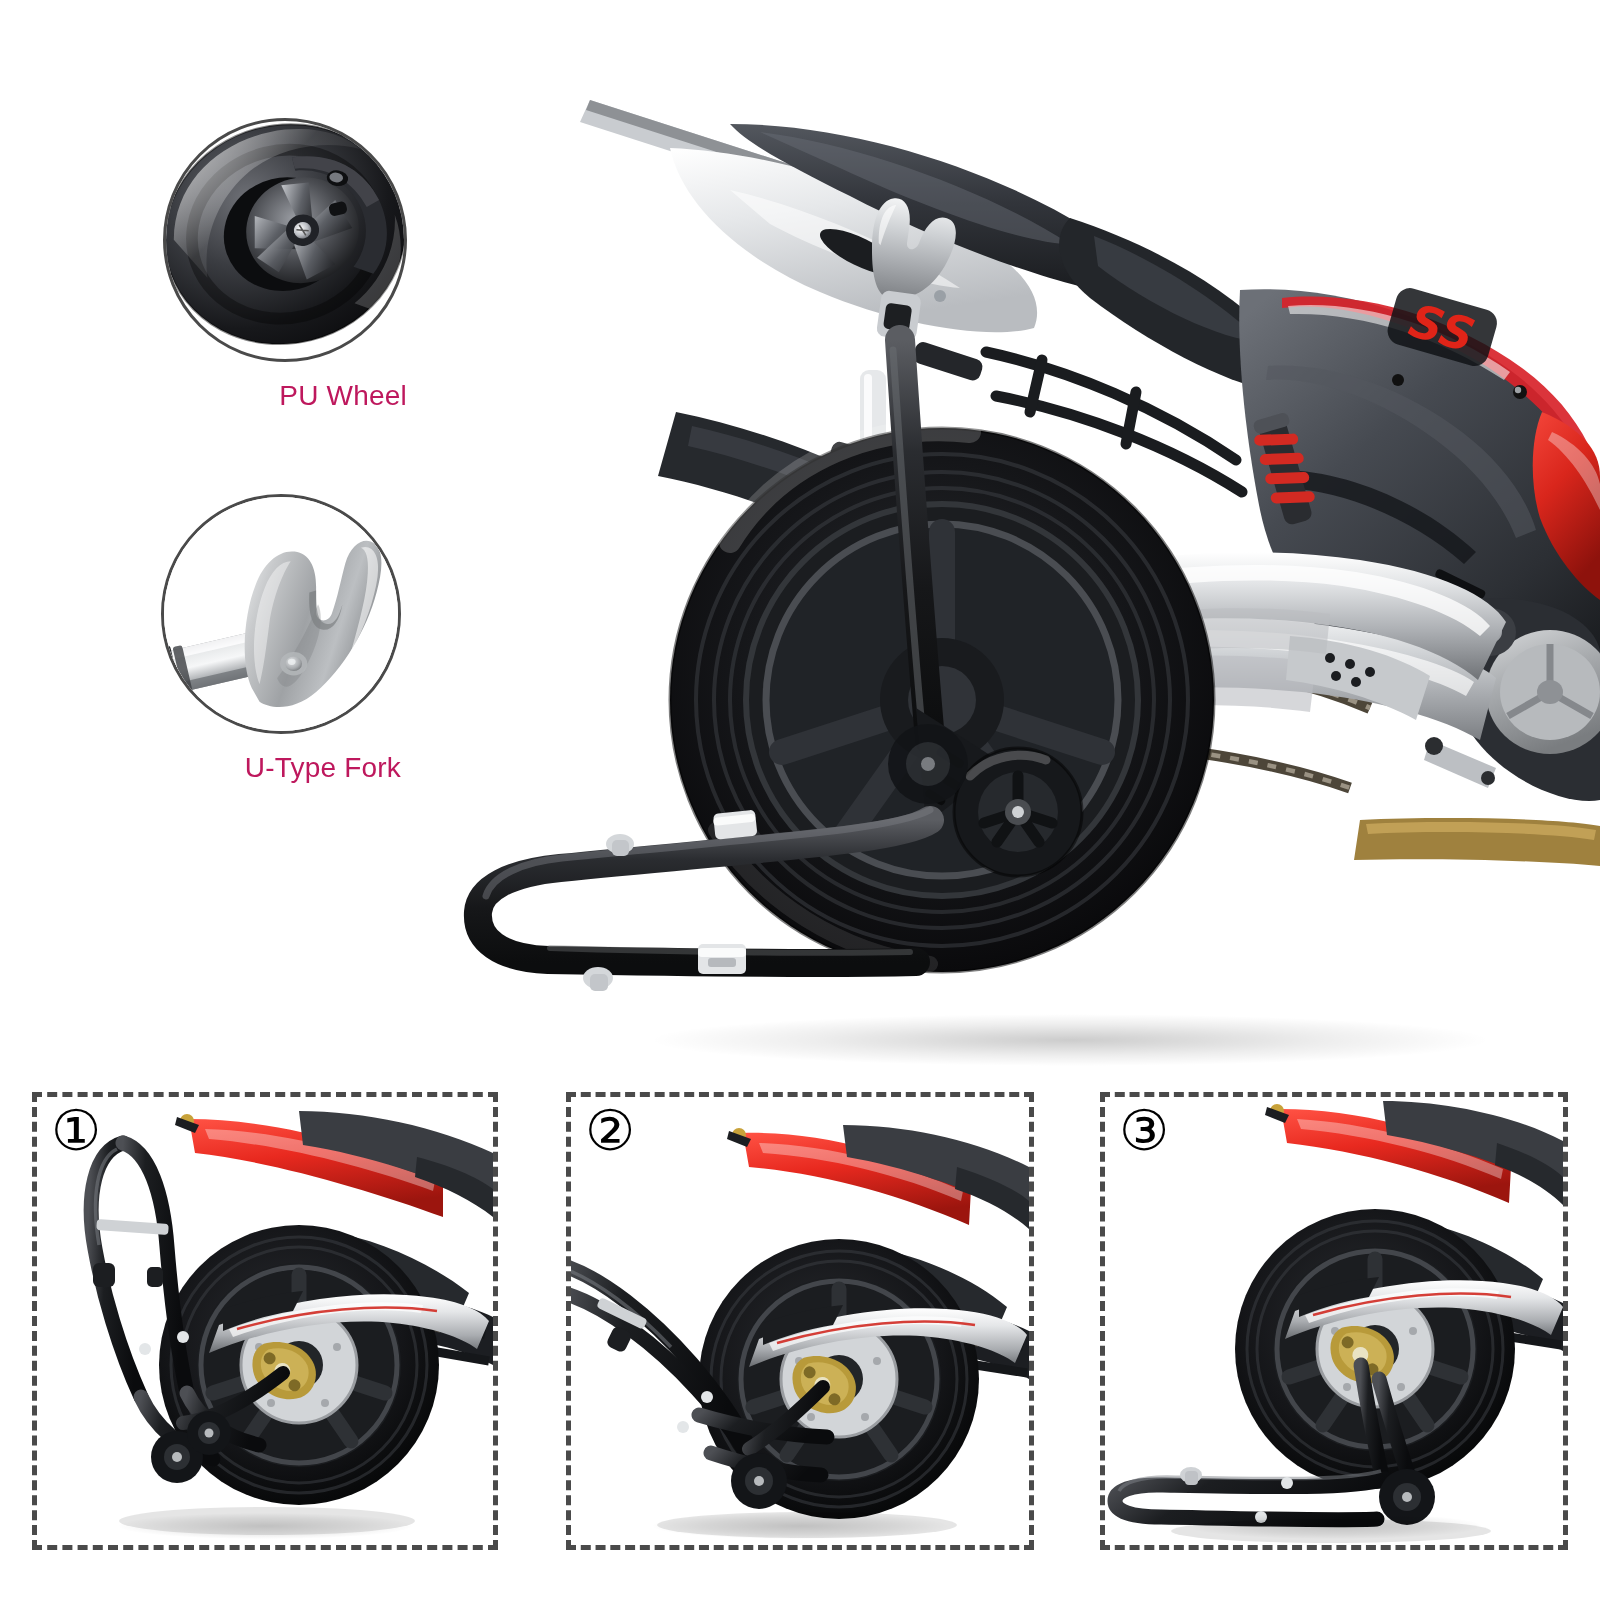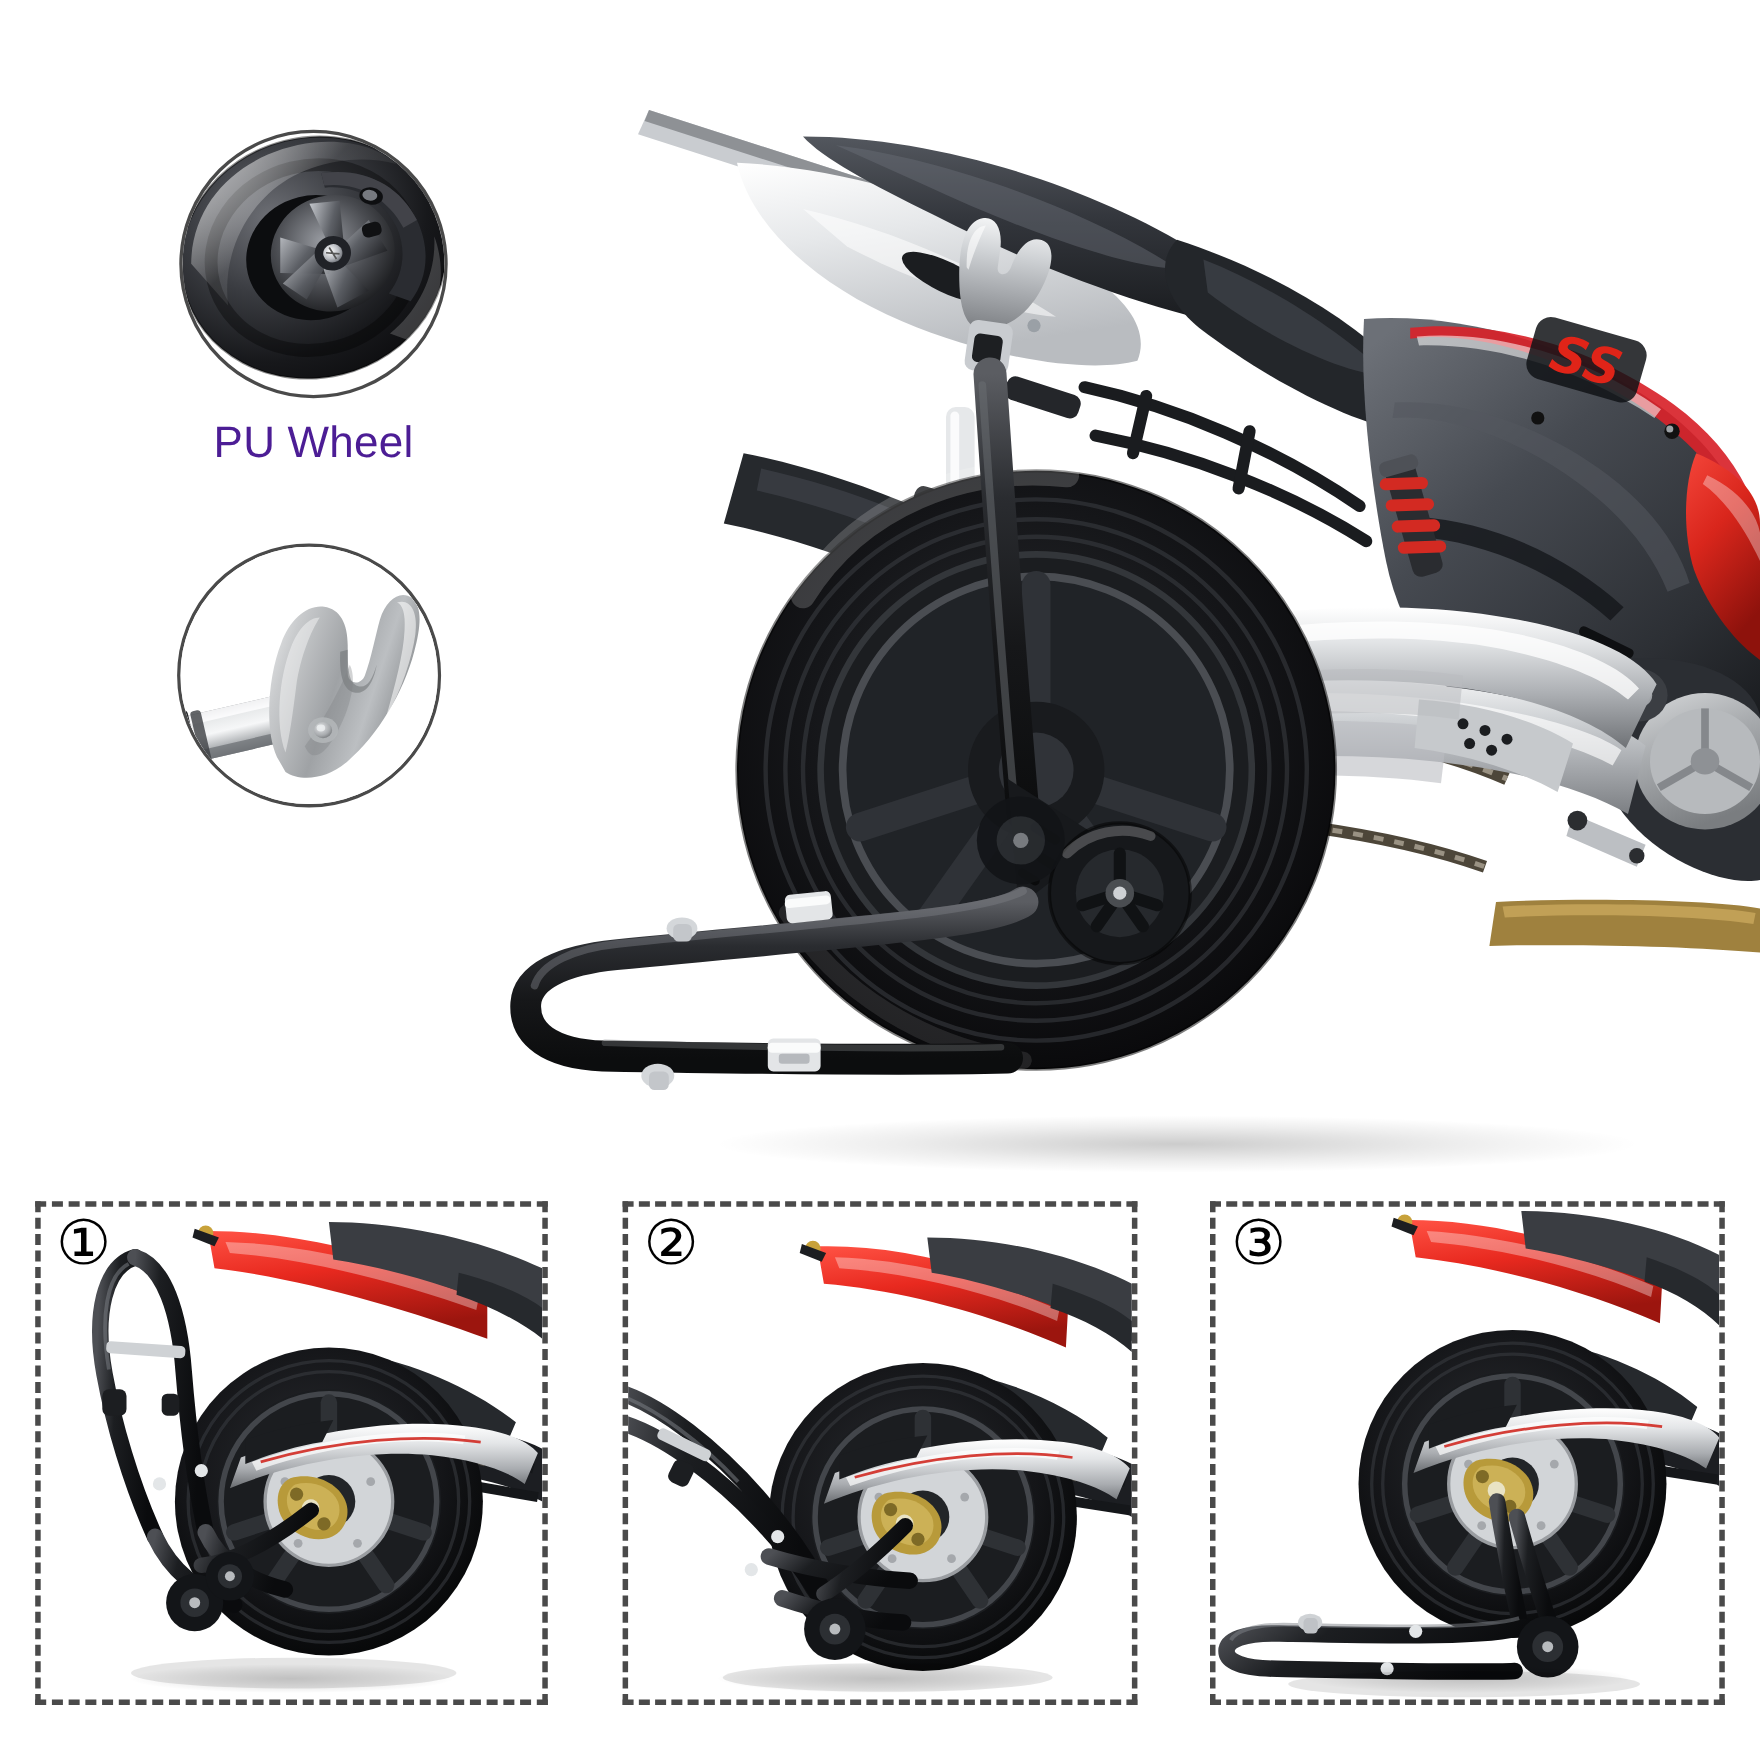--- a/index.html
+++ b/index.html
@@ -16,22 +16,22 @@
   .callout{position:absolute;}
   .callout .ring{
     position:absolute;border-radius:50%;
     border:3px solid #4a4a4a;box-sizing:border-box;
     overflow:visible;
   }
   .callout .clip{
     position:absolute;inset:0;border-radius:50%;overflow:hidden;
   }
   .callout-label{
-    position:absolute;width:100%;text-align:center;
-    font-size:40px;font-weight:400;letter-spacing:.2px;color:#4c1d95;
+    position:absolute;width:100%;text-align:right;
+    font-size:28px;font-weight:400;letter-spacing:.2px;color:#be185d;
     white-space:nowrap;
   }
 
   
   .puwheel-art{position:absolute;left:0;top:0;width:100%;height:100%;}
 
   
   .ufork-art{position:absolute;left:0;top:0;width:100%;height:100%;}
 
   
@@ -205,20 +205,21 @@
                      C 126 196 116 200 110 186 Z" fill="#7e8184" fill-opacity=".35"></path>
 
             <ellipse cx="127" cy="171" rx="14" ry="12" fill="#b4b7ba" opacity=".85"></ellipse>
             <ellipse cx="127" cy="171" rx="8.5" ry="7.5" fill="url(#ufBolt)"></ellipse>
             <ellipse cx="125" cy="169" rx="4" ry="3.2" fill="#eef0f1" opacity=".8"></ellipse>
           </g>
         </svg>
       </div>
     </div>
 
+    <div class="callout-label" style="top:258px;left:0;">U-Type Fork</div>
   </div>
 
   <div class="hero">
     <svg viewBox="0 0 1170 1030" width="1170" height="1030">
       <defs>
         <linearGradient id="tailLight" x1="0" y1="0" x2="0.3" y2="1">
           <stop offset="0%" stop-color="#ffffff"></stop>
           <stop offset="40%" stop-color="#e6e8ea"></stop>
           <stop offset="100%" stop-color="#b9bcc0"></stop>
         </linearGradient>

